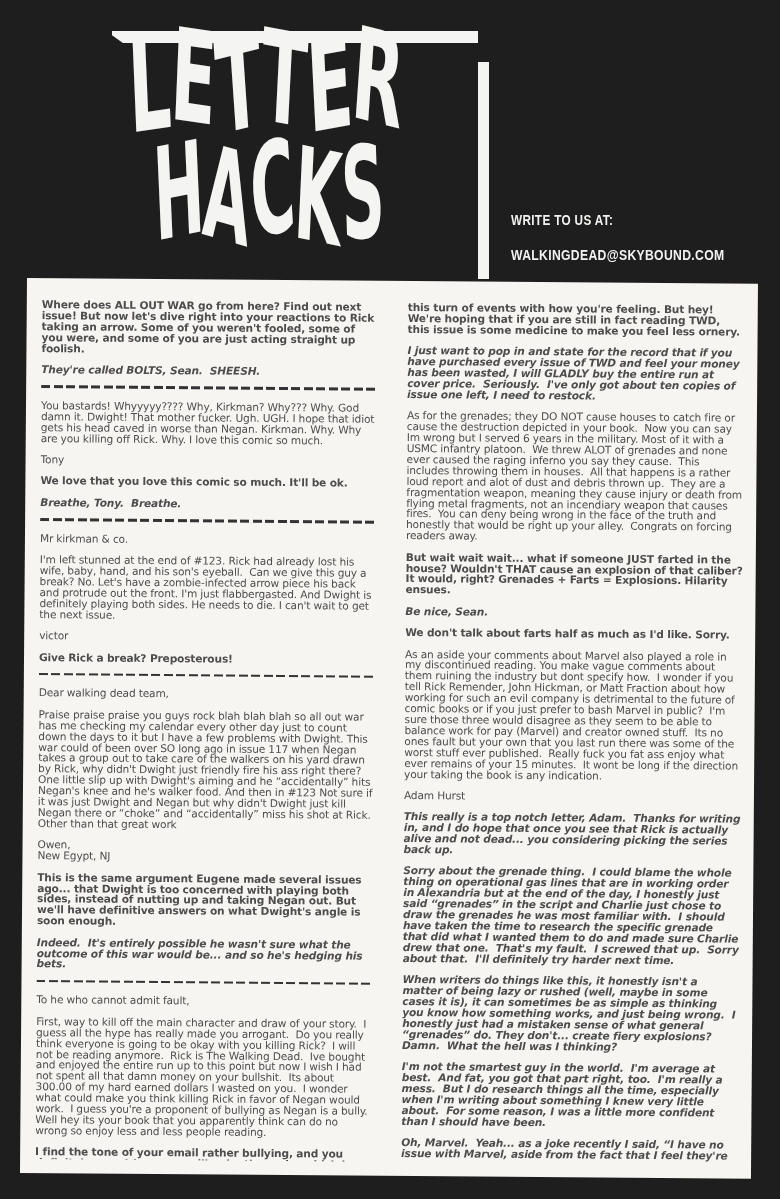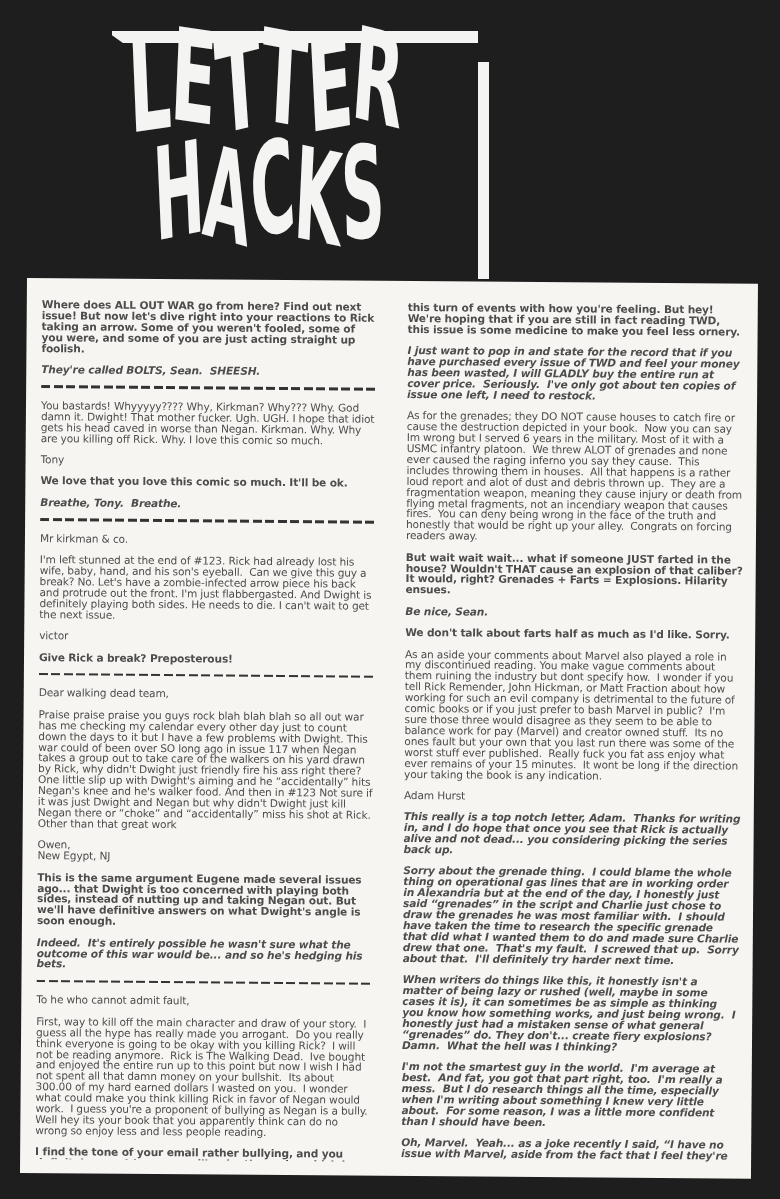--- a/index.html
+++ b/index.html
@@ -86,20 +86,24 @@
 
 <div class="page">
 
   <div class="header">
     <div class="top-bar"></div>
     <div class="logo">
       <div class="logo-line logo-line1"><span style="transform: rotate(-4deg) translateY(2px);">L</span><span style="transform: rotate(5deg) translateY(-5px);">E</span><span style="transform: rotate(-7deg) translateY(3px);">T</span><span style="transform: rotate(6deg) translateY(-2px);">T</span><span style="transform: rotate(-5deg) translateY(4px);">E</span><span style="transform: rotate(8deg) translateY(-1px);">R</span></div>
       <div class="logo-line logo-line2"><span style="transform: rotate(-6deg) translateY(0px);">H</span><span style="transform: rotate(7deg) translateY(4px);">A</span><span style="transform: rotate(-8deg) translateY(-4px);">C</span><span style="transform: rotate(5deg) translateY(3px);">K</span><span style="transform: rotate(-4deg) translateY(-2px);">S</span></div>
     </div>
     <div class="v-bar"></div>
+    <div class="write-block">
+      <div class="write-label">WRITE TO US AT:</div>
+      <div class="email">WALKINGDEAD@SKYBOUND.COM</div>
+    </div>
   </div>
 
   <div class="panel">
     <div class="col col-left" id="col-left">
         <p class="p-editor">Where does ALL OUT WAR go from here? Find out next issue! But now let's dive right into your reactions to Rick taking an arrow. Some of you weren't fooled, some of you were, and some of you are just acting straight up foolish.</p>
         <p class="p-kirkman">They're called BOLTS, Sean.  SHEESH.</p>
         <div class="divider"></div>
         <p class="p-letter">You bastards! Whyyyyy???? Why, Kirkman? Why??? Why. God damn it. Dwight! That mother fucker. Ugh. UGH. I hope that idiot gets his head caved in worse than Negan. Kirkman. Why. Why are you killing off Rick. Why. I love this comic so much.</p>
         <p class="p-letter">Tony</p>
         <p class="p-editor">We love that you love this comic so much. It'll be ok.</p>

